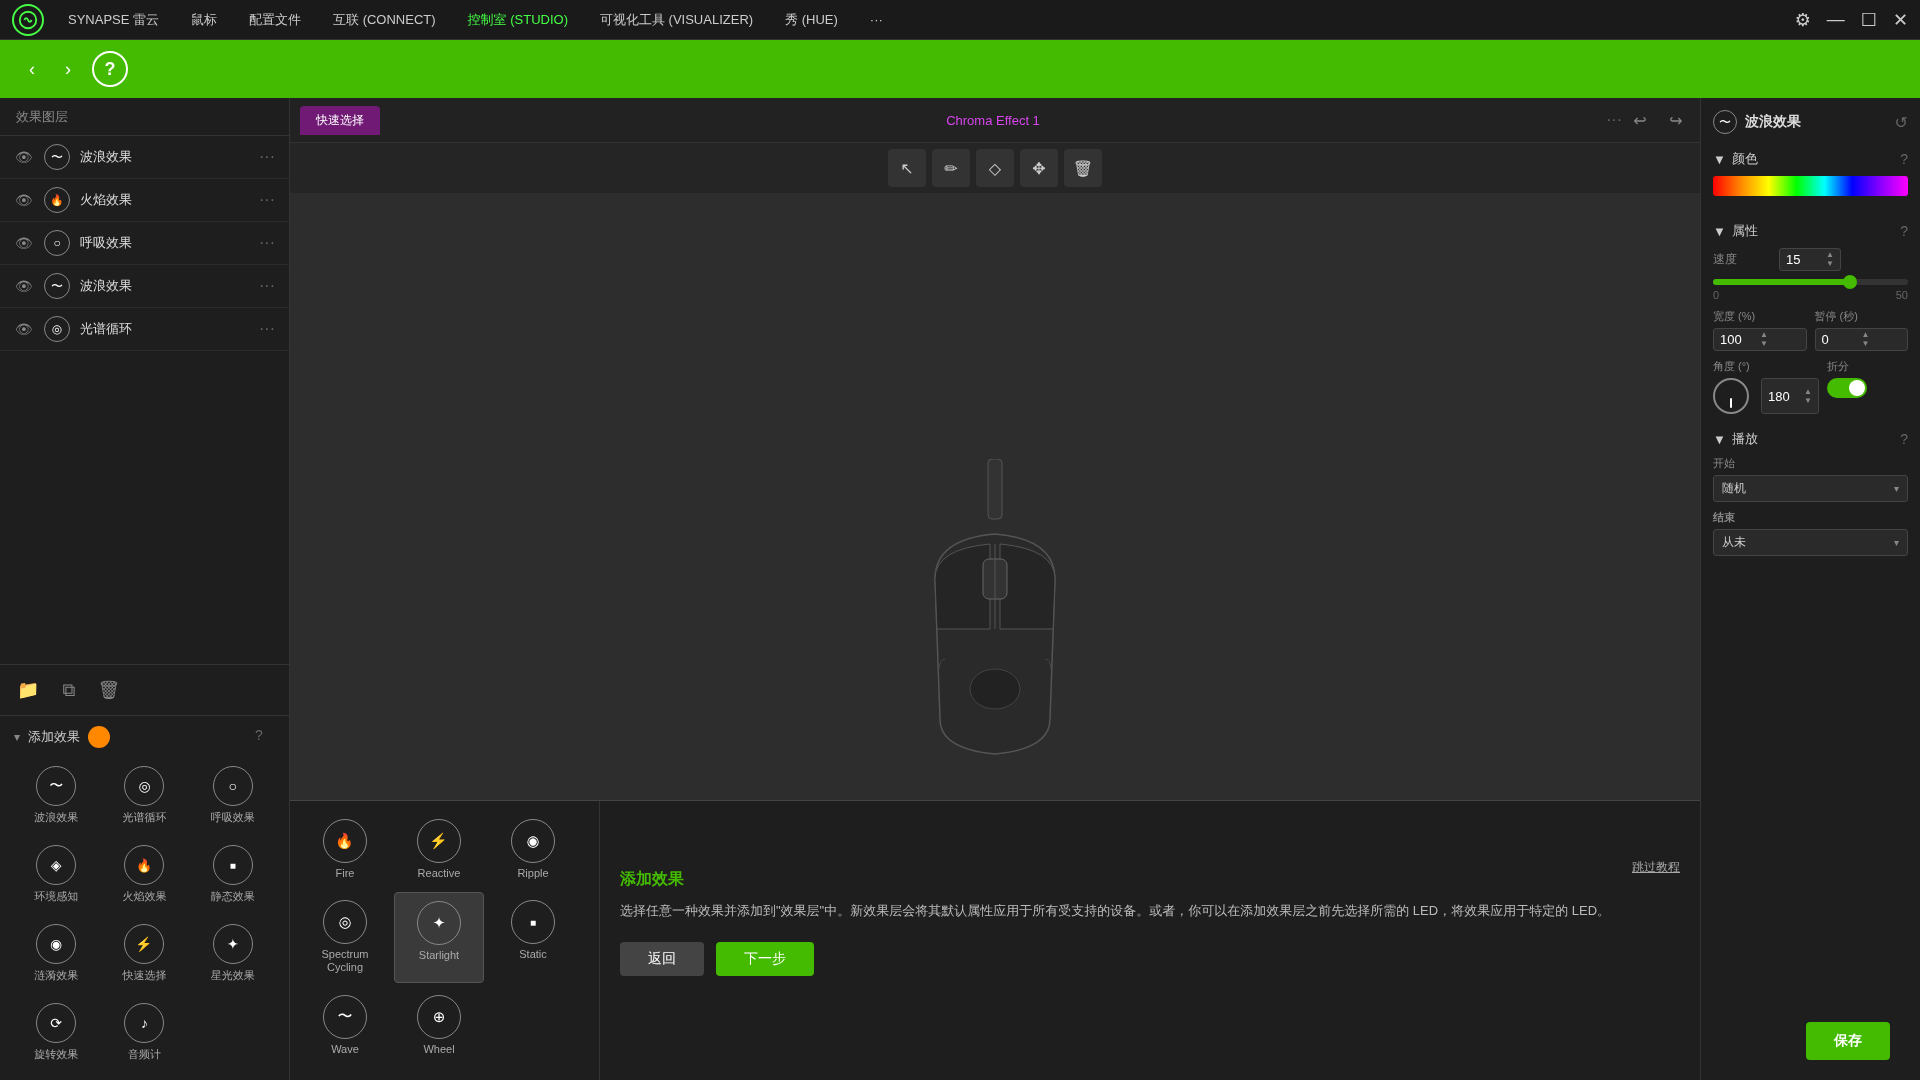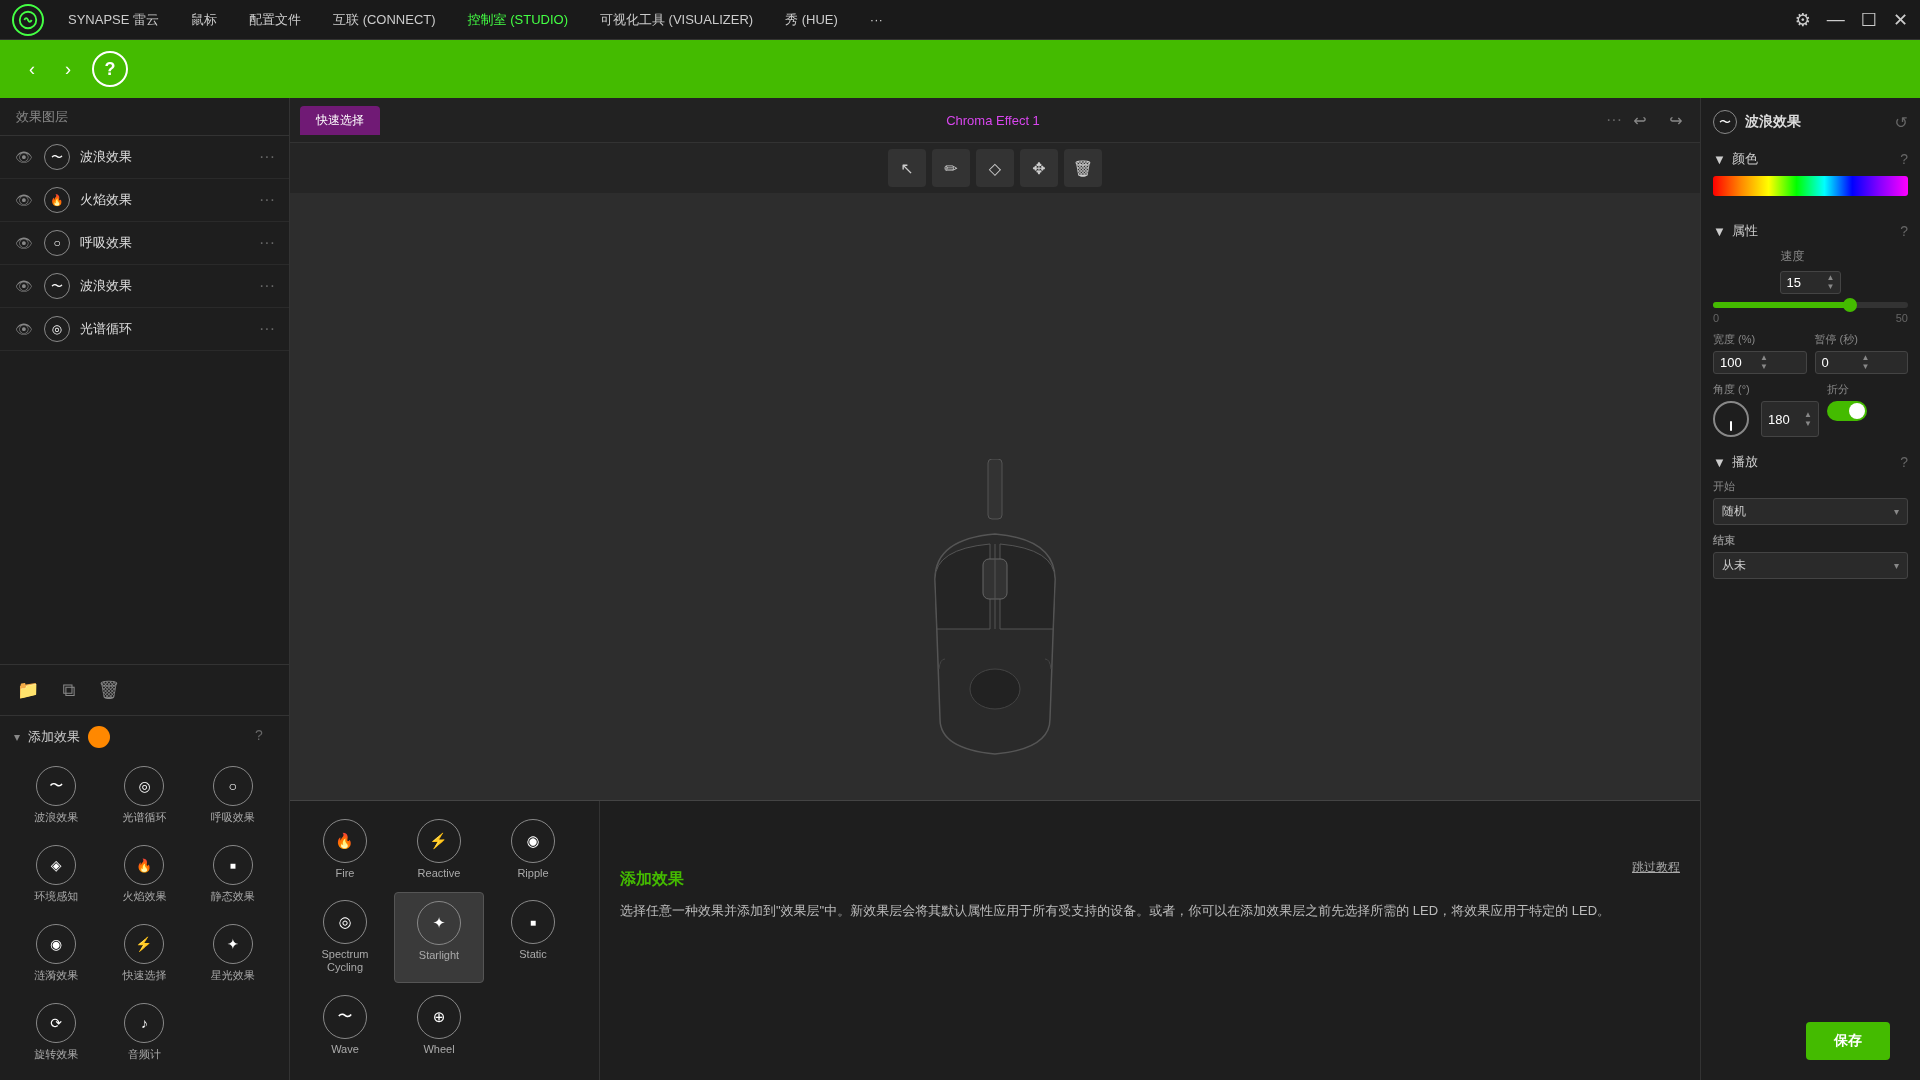--- a/index.html
+++ b/index.html
@@ -91,21 +91,21 @@
     .right-panel-header { display: flex; align-items: center; gap: 8px; }
     .rph-icon { width: 24px; height: 24px; border: 1.5px solid #888; border-radius: 50%; display: flex; align-items: center; justify-content: center; }
     .rph-title { font-size: 14px; color: #ddd; font-weight: bold; }
     .rph-refresh { margin-left: auto; color: #666; cursor: pointer; font-size: 16px; }
 
     .section-title { display: flex; align-items: center; gap: 6px; font-size: 13px; color: #ccc; margin-bottom: 8px; cursor: pointer; }
     .section-help { margin-left: auto; color: #666; font-size: 14px; cursor: pointer; }
 
     .color-bar { height: 20px; border-radius: 3px; background: linear-gradient(to right, #ff0000, #ff8800, #ffff00, #00ff00, #00ffff, #0000ff, #8800ff, #ff00ff); margin-bottom: 10px; }
 
-    .prop-row { display: flex; align-items: center; gap: 6px; margin-bottom: 8px; flex-direction: column; }
+    .prop-row { display: flex; align-items: center; gap: 6px; margin-bottom: 8px; }
     .prop-label { font-size: 12px; color: #888; width: 60px; }
     .prop-input-wrap { display: flex; align-items: center; background: #2a2a2a; border: 1px solid #444; border-radius: 3px; padding: 2px 6px; }
     .prop-input { background: transparent; border: none; color: #fff; font-size: 13px; width: 40px; outline: none; }
     .prop-stepper { display: flex; flex-direction: column; gap: 1px; }
     .stepper-btn { font-size: 8px; color: #888; cursor: pointer; line-height: 1; }
 
     .slider-wrap { position: relative; height: 6px; background: #333; border-radius: 3px; margin-bottom: 4px; }
     .slider-fill { height: 6px; background: #44bb00; border-radius: 3px; }
     .slider-thumb { width: 14px; height: 14px; background: #44bb00; border-radius: 50%; position: absolute; top: -4px; cursor: pointer; }
     .slider-labels { display: flex; justify-content: space-between; font-size: 11px; color: #666; }
@@ -393,20 +393,24 @@
               </div>
             <span class="effect-pick-label">Wheel</span>
           </div>
         </div>
       </div>
 
       <div id="effect-desc-panel" style="position:relative;">
         <span class="skip-tutorial">跳过教程</span>
         <div class="desc-title">添加效果</div>
         <div class="desc-text">选择任意一种效果并添加到"效果层"中。新效果层会将其默认属性应用于所有受支持的设备。或者，你可以在添加效果层之前先选择所需的 LED，将效果应用于特定的 LED。</div>
+        <div class="desc-buttons">
+          <button class="btn-back">返回</button>
+          <button class="btn-next">下一步</button>
+        </div>
       </div>
     </div>
 
     <div id="bottom-bar">
       <span class="adjust-all">调整全部</span>
       <span style="font-size:12px; color:#666">▾</span>
       <span class="kbd-icon">⌨</span>
       <div class="scrollbar">
         <div class="scrollbar-thumb"></div>
       </div>

